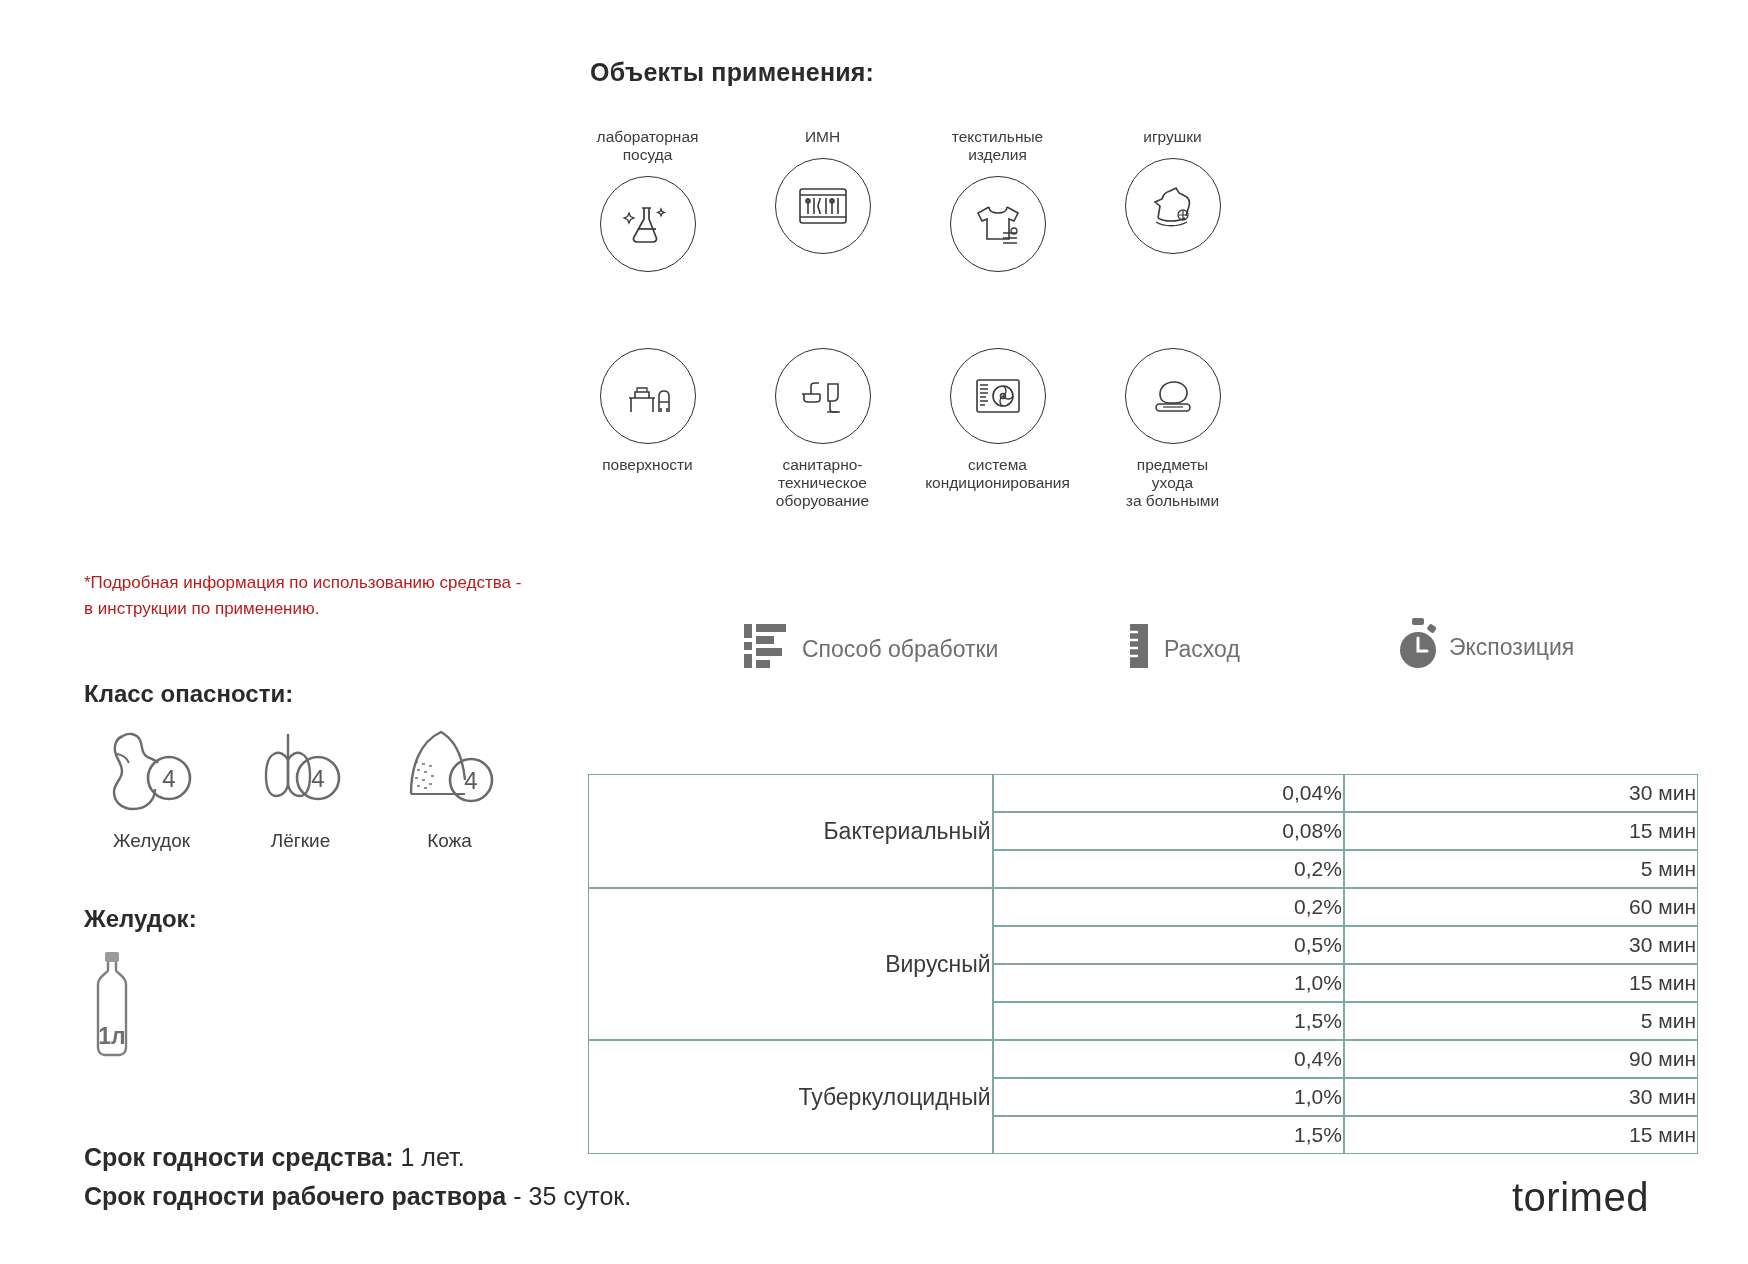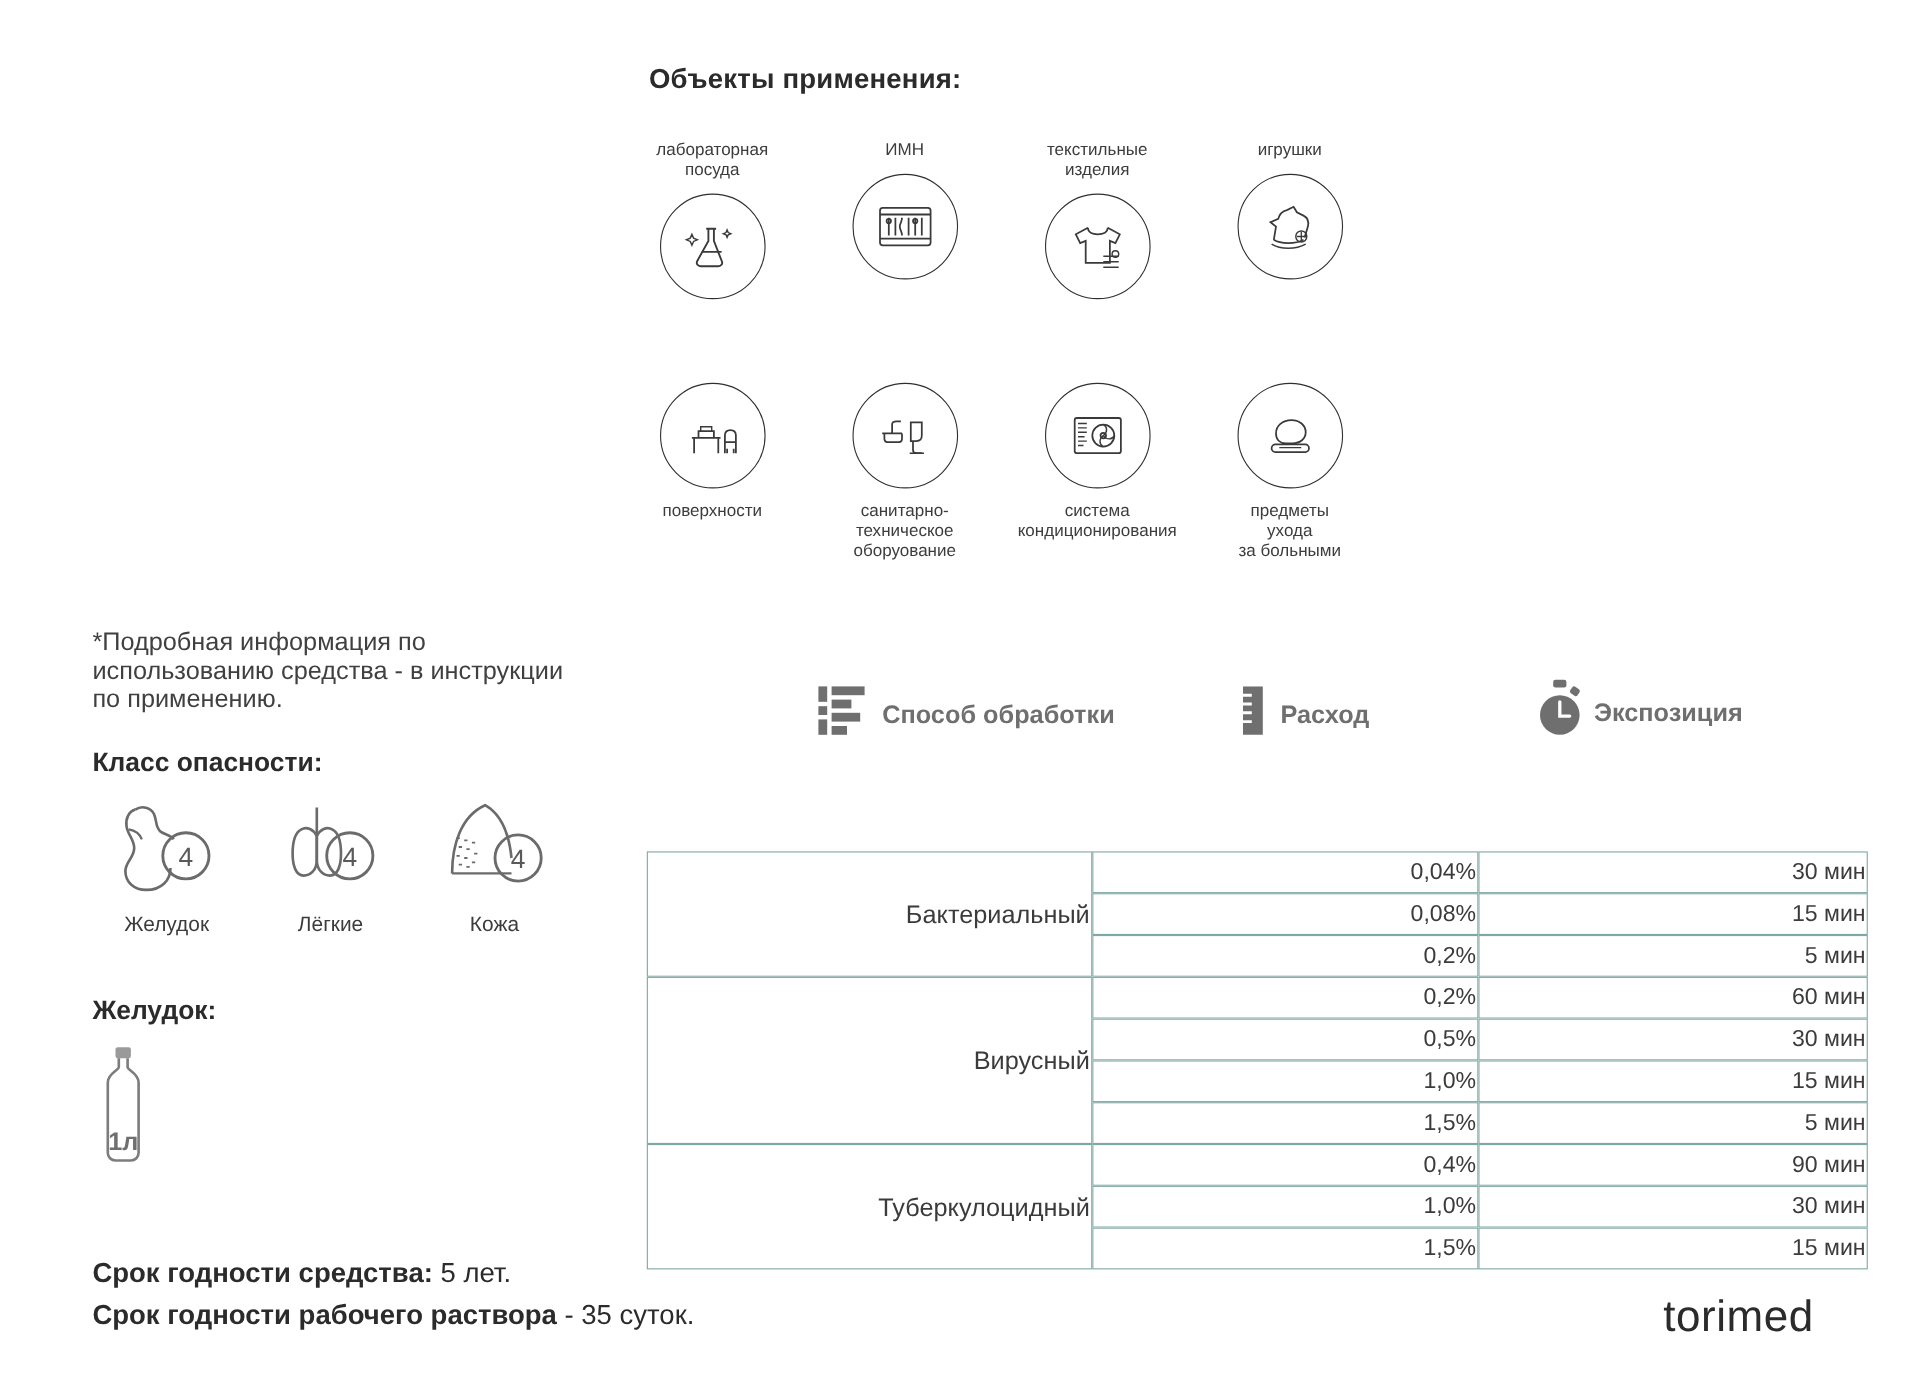--- a/index.html
+++ b/index.html
@@ -64,23 +64,23 @@
   }
   .obj-cell.top .obj-circle { margin-top: 12px; }
   .obj-cell.bottom .obj-label { margin-top: 12px; }
 
   
   #footnote {
     position: absolute;
     left: 84px;
     top: 570px;
     width: 450px;
-    font-size: 23px;
+    font-size: 17px;
     line-height: 26px;
-    color: #404040;
+    color: #b91c1c;
   }
 
   
   #hazard-title {
     position: absolute;
     left: 84px;
     top: 680px;
     font-size: 24px;
     font-weight: bold;
     color: #2b2b2b;
@@ -152,21 +152,21 @@
     height: 60px;
   }
   .thi {
     position: absolute;
     display: flex;
     align-items: center;
     gap: 6px;
   }
   .thi-label {
     font-size: 23px;
-    font-weight: bold;
+    font-weight: normal;
     color: #6f6f6f;
     text-align: center;
   }
   #thi-method { left: 0px; top: 8px; }
   #thi-usage  { left: 378px; top: 8px; }
   #thi-expo   { left: 655px; top: 4px; }
 
   
   #dose-table {
     position: absolute;
@@ -488,21 +488,21 @@
     <tr class="row-r">
       <td class="pct-cell">1,5%</td>
       <td class="time-cell">15 мин</td>
     </tr>
   </tbody>
 </table>
 
 <div id="shelf-block">
   <div class="shelf-line">
     <b>Срок годности средства:</b>
-    <span class="val">5 лет.</span>
+    <span class="val">1 лет.</span>
   </div>
   <div class="shelf-line">
     <b>Срок годности рабочего раствора</b>
     <span class="val">- 35 суток.</span>
   </div>
 </div>
 
 <div id="brand">torimed</div>
 
 </body></html>

